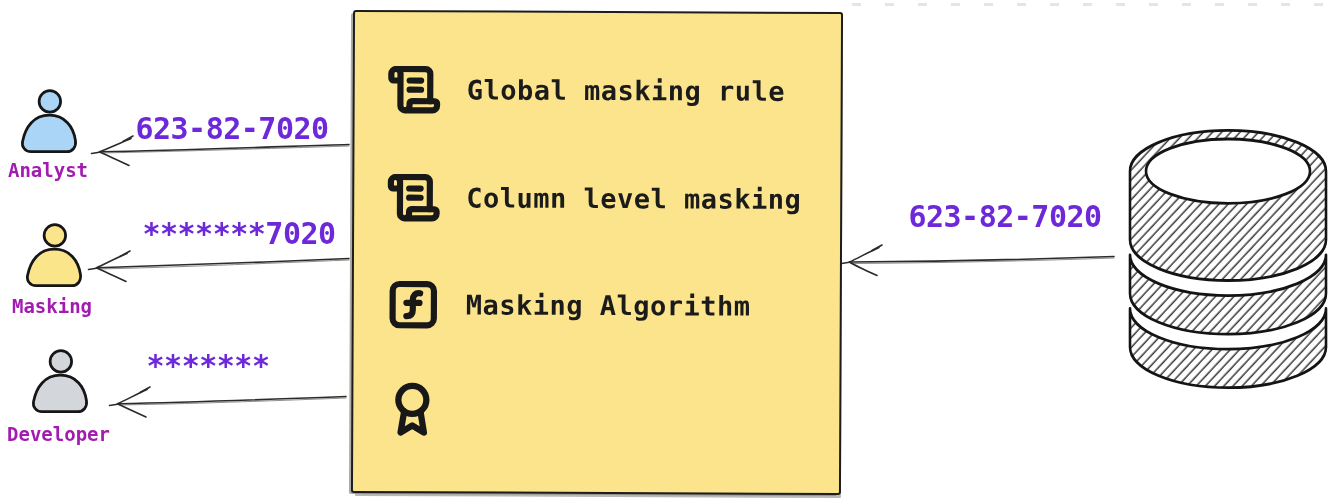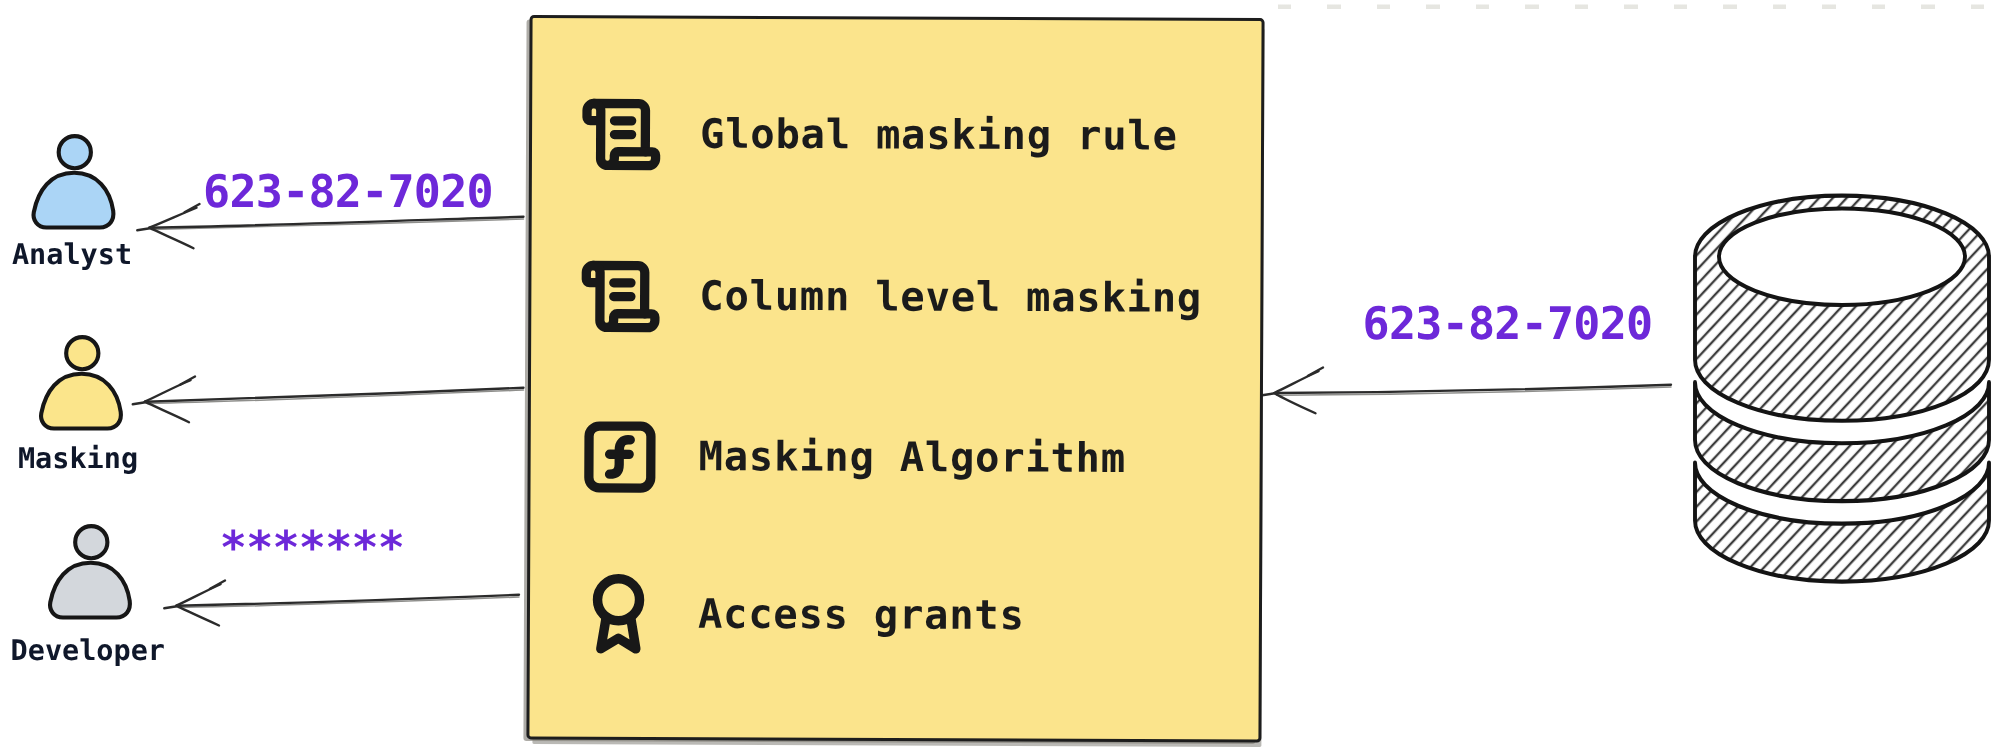--- a/index.html
+++ b/index.html
@@ -10,21 +10,21 @@
     color:#1c1c1c;
   }
   
   .top-dashes{position:absolute;top:3px;left:852px;width:488px;height:3px;
     background:repeating-linear-gradient(90deg,#e6e6e1 0 9px,transparent 9px 33px);}
 
   
   .persona{position:absolute;}
   .persona svg{display:block;}
   .persona-label{position:absolute;font-size:19px;font-weight:bold;
-    text-align:center;white-space:nowrap;color:#0f172a;}
+    text-align:center;white-space:nowrap;color:#a21caf;}
 
   
   .masking-box{
     position:absolute;left:352px;top:11px;width:486px;height:479px;
     background:#fbe48c;border:2.5px solid #1d1d1d;border-radius:3px;
     transform:rotate(0.25deg);
     box-shadow:-3px 2px 0 -1px rgba(130,128,120,.65), 2px 5px 0 -2px rgba(130,128,120,.55);
   }
   .box-row{position:absolute;left:31px;display:flex;align-items:center;gap:25px;height:56px;}
   .box-row .row-icon{width:56px;height:56px;display:flex;align-items:center;justify-content:center;}
@@ -112,20 +112,21 @@
     <svg width="62" height="67" viewBox="0 0 72 78">
       <g stroke="#161616" stroke-width="3.2" stroke-linejoin="round" fill="#d3d7dc">
         <circle cx="37" cy="14.5" r="12.5"></circle>
         <path d="M15,73 C8,73 4,67 5.2,61 C8.5,44.5 18,30.5 36.5,30.5 C54.5,30.5 64.5,44 66.8,60 C67.8,67 64,73 56.5,73 Z"></path>
       </g>
     </svg>
   </div>
   <div class="persona-label" style="left:6px;top:423px;width:104px;text-align:right;">Developer</div>
 
   <div class="flow-label" style="left:132px;top:111px;">623-82-7020</div>
+  <div class="flow-label" style="left:139px;top:216px;">*******7020</div>
   <div class="flow-label" style="left:108px;top:348px;">*******</div>
   <div class="flow-label" style="left:905px;top:199px;">623-82-7020</div>
 
   <div class="masking-box">
 
     <div class="box-row" style="top:49px;">
       <span class="row-icon">
         <svg width="55" height="55" viewBox="0 0 24 24" fill="none" stroke="#181818" stroke-width="2.7" stroke-linecap="round" stroke-linejoin="round">
           <path d="M15 12h-5"></path>
             <path d="M15 8h-5"></path>
@@ -159,21 +160,20 @@
       <span class="row-label">Masking Algorithm</span>
     </div>
 
     <div class="box-row" style="top:369px;">
       <span class="row-icon">
         <svg width="56" height="56" viewBox="0 0 24 24" fill="none" stroke="#181818" stroke-width="2.7" stroke-linecap="round" stroke-linejoin="round">
           <circle cx="12" cy="8" r="6"></circle>
           <path d="M15.477 12.89 17 22l-5-3-5 3 1.523-9.11"></path>
         </svg>
       </span>
-      <span class="row-label">Access grants</span>
     </div>
   </div>
 
   <svg class="db-svg" width="208" height="268" viewBox="0 0 208 250" preserveAspectRatio="none">
     <defs>
       <pattern id="hatch" patternUnits="userSpaceOnUse" width="6.5" height="6.5" patternTransform="rotate(-45)">
         <line x1="0" y1="3" x2="6.5" y2="3" stroke="#3c3c3c" stroke-width="1.5"></line>
       </pattern>
     </defs>
     <g stroke="#141414" stroke-width="2.6" stroke-linejoin="round">

